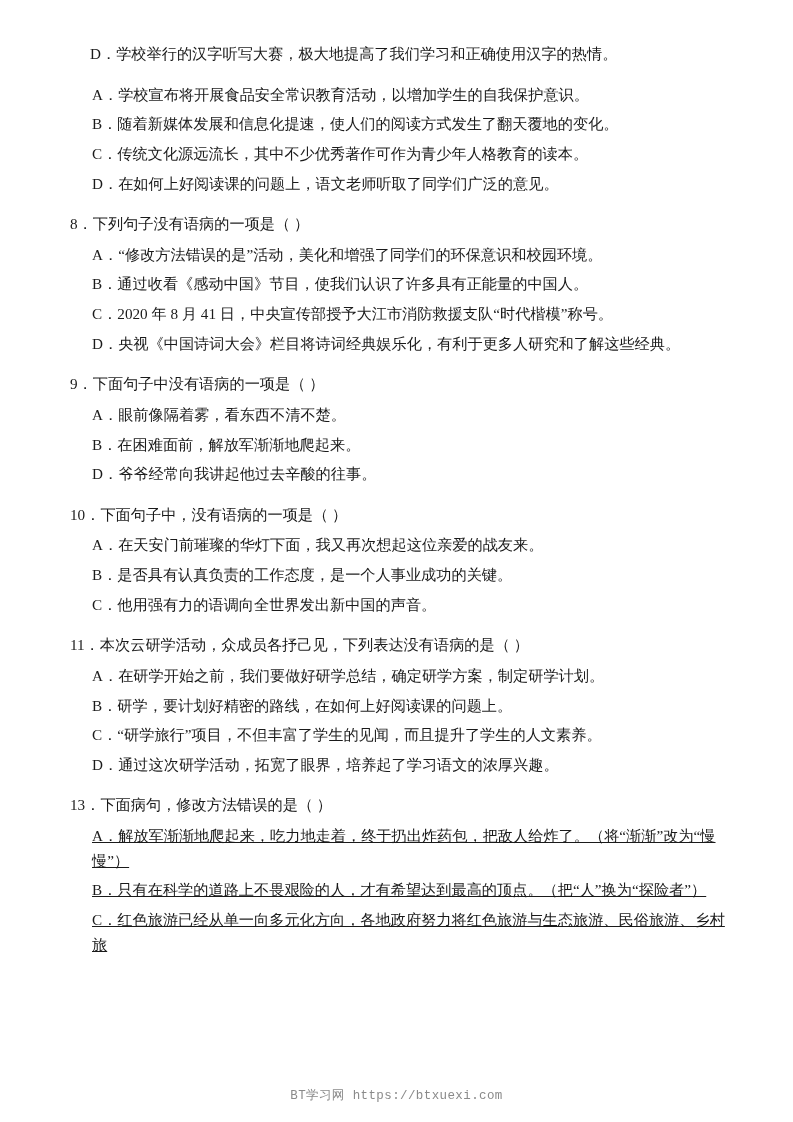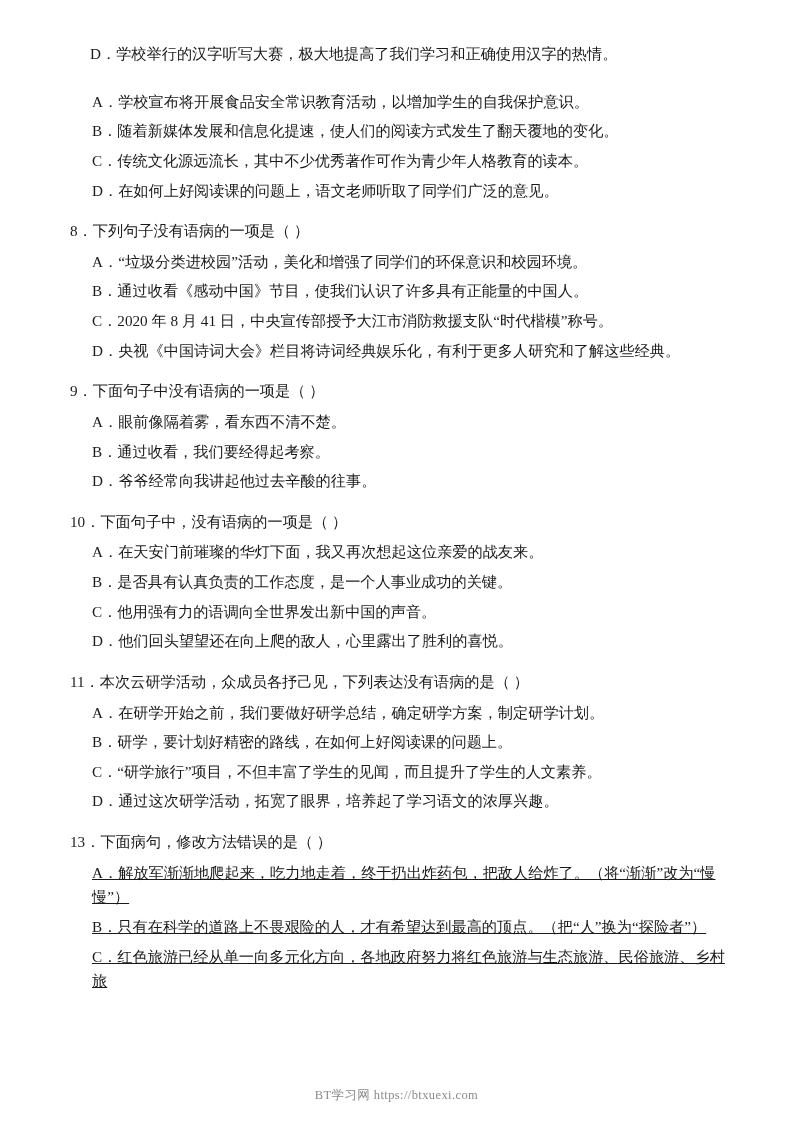--- a/index.html
+++ b/index.html
@@ -20,21 +20,21 @@
     width: 793px;
     height: 1122px;
     padding: 42px 62px 0 62px;
     position: relative;
   }
   .doc-body {
     font-size: 15.2px;
     line-height: 1.62;
   }
   .lead-line {
-    margin: 0 0 23px 0;
+    margin: 0 0 16px 0;
     padding-left: 28px;
     text-indent: 0;
   }
   .q-stem {
     margin: 16px 0 6px 0;
     padding-left: 8px;
   }
   .q-num {
     display: inline-block;
   }
@@ -54,59 +54,58 @@
     padding-left: 0;
   }
   .footer {
     position: absolute;
     left: 0;
     bottom: 18px;
     width: 793px;
     text-align: center;
     font-size: 12.5px;
     color: #8a8a8a;
-    font-family: Liberation Serif, serif;
+    font-family: Liberation Mono, monospace;
     letter-spacing: 0.4px;
   }
 </style>
 </head>
 <body>
 
 <div class="page">
   <div class="doc-body">
 
     <p class="lead-line">D．学校举行的汉字听写大赛，极大地提高了我们学习和正确使用汉字的热情。</p>
 
     <p class="opt">A．学校宣布将开展食品安全常识教育活动，以增加学生的自我保护意识。</p>
     <p class="opt">B．随着新媒体发展和信息化提速，使人们的阅读方式发生了翻天覆地的变化。</p>
     <p class="opt">C．传统文化源远流长，其中不少优秀著作可作为青少年人格教育的读本。</p>
     <p class="opt">D．在如何上好阅读课的问题上，语文老师听取了同学们广泛的意见。</p>
 
     <p class="q-stem">
       <span class="q-num">8．</span><span>下列句子没有语病的一项是（               ）</span>
     </p>
-    <p class="opt">A．“垃圾分类进校园”活动，美化和增强了同学们的环保意识和校园环境。</p>
+    <p class="opt">A．“修改方法错误的是”活动，美化和增强了同学们的环保意识和校园环境。</p>
     <p class="opt">B．通过收看《感动中国》节目，使我们认识了许多具有正能量的中国人。</p>
     <p class="opt">C．2020 年 8 月 41 日，中央宣传部授予大江市消防救援支队“时代楷模”称号。</p>
     <p class="opt">D．央视《中国诗词大会》栏目将诗词经典娱乐化，有利于更多人研究和了解这些经典。</p>
 
     <p class="q-stem">
       <span class="q-num">9．</span><span>下面句子中没有语病的一项是（      ）</span>
     </p>
     <p class="opt">A．眼前像隔着雾，看东西不清不楚。</p>
-    <p class="opt">B．通过收看，我们要经得起考察。</p>
+    <p class="opt">B．在困难面前，解放军渐渐地爬起来。</p>
     <p class="opt">D．爷爷经常向我讲起他过去辛酸的往事。</p>
 
     <p class="q-stem">
       <span class="q-num">10．</span><span>下面句子中，没有语病的一项是（      ）</span>
     </p>
     <p class="opt">A．在天安门前璀璨的华灯下面，我又再次想起这位亲爱的战友来。</p>
     <p class="opt">B．是否具有认真负责的工作态度，是一个人事业成功的关键。</p>
     <p class="opt">C．他用强有力的语调向全世界发出新中国的声音。</p>
-    <p class="opt">D．他们回头望望还在向上爬的敌人，心里露出了胜利的喜悦。</p>
 
     <p class="q-stem">
       <span class="q-num">11．</span><span>本次云研学活动，众成员各抒己见，下列表达没有语病的是（              ）</span>
     </p>
     <p class="opt">A．在研学开始之前，我们要做好研学总结，确定研学方案，制定研学计划。</p>
     <p class="opt">B．研学，要计划好精密的路线，在如何上好阅读课的问题上。</p>
     <p class="opt">C．“研学旅行”项目，不但丰富了学生的见闻，而且提升了学生的人文素养。</p>
     <p class="opt">D．通过这次研学活动，拓宽了眼界，培养起了学习语文的浓厚兴趣。</p>
 
     <p class="q-stem">

